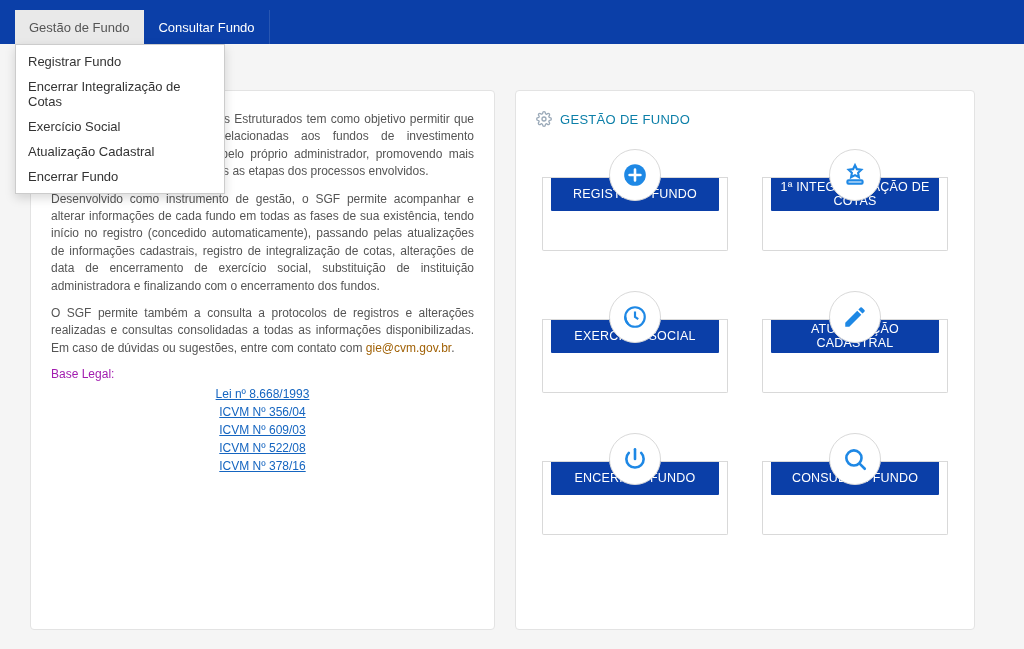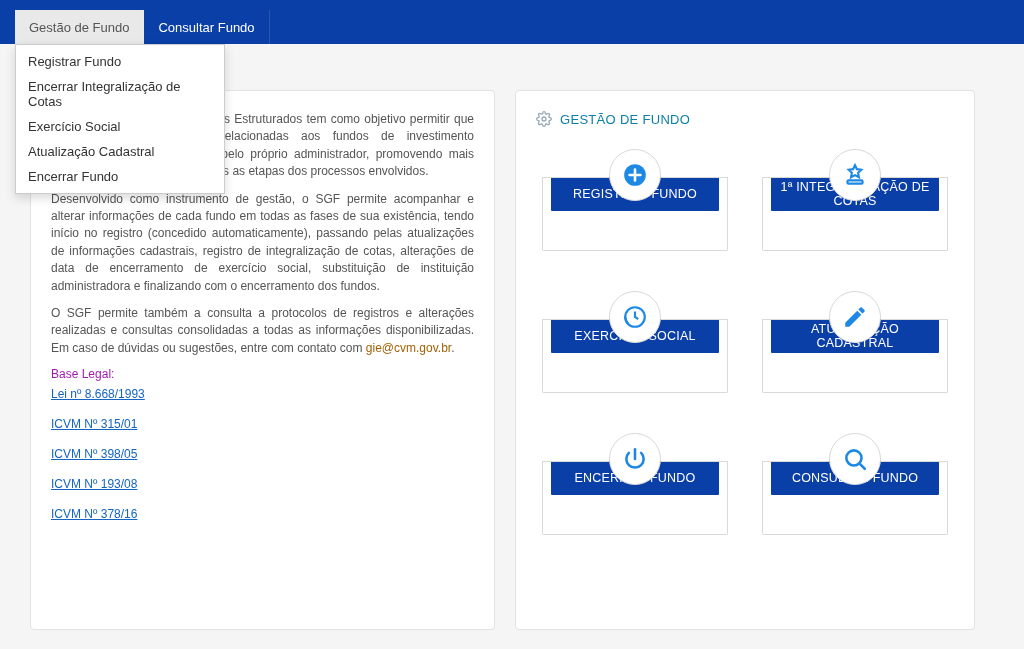--- a/index.html
+++ b/index.html
@@ -92,21 +92,22 @@
     text-decoration: none;
   }
   .base-legal-label {
     font-size: 12px;
     color: #a21caf;
     margin: 10px 0 6px;
   }
   .legal-links {
     display: flex;
     flex-direction: column;
-    gap: 16px;
+    gap: 4px;
+    text-align: center;
   }
   .legal-links a {
     color: #1565c0;
     text-decoration: underline;
     font-size: 12px;
   }
   
   .section-header {
     display: flex;
     align-items: center;
@@ -219,23 +220,23 @@
 
   <div class="card left">
     <p>O Sistema de Gestão de Fundos Estruturados tem como objetivo permitir que as informações cadastrais relacionadas aos fundos de investimento estruturados sejam prestadas pelo próprio administrador, promovendo mais rapidez e transparência em todas as etapas dos processos envolvidos.</p>
     <p>Desenvolvido como instrumento de gestão, o SGF permite acompanhar e alterar informações de cada fundo em todas as fases de sua existência, tendo início no registro (concedido automaticamente), passando pelas atualizações de informações cadastrais, registro de integralização de cotas, alterações de data de encerramento de exercício social, substituição de instituição administradora e finalizando com o encerramento dos fundos.</p>
     <p>
       <span>O SGF permite também a consulta a protocolos de registros e alterações realizadas e consultas consolidadas a todas as informações disponibilizadas. Em caso de dúvidas ou sugestões, entre com contato com </span><a href="#" class="inline-link">gie@cvm.gov.br</a><span>.</span>
     </p>
     <div class="base-legal-label">Base Legal:</div>
     <div class="legal-links">
       <a href="#">Lei nº 8.668/1993</a>
-      <a href="#">ICVM Nº 315/01</a>
-      <a href="#">ICVM Nº 398/05</a>
-      <a href="#">ICVM Nº 193/08</a>
+      <a href="#">ICVM Nº 356/04</a>
+      <a href="#">ICVM Nº 609/03</a>
+      <a href="#">ICVM Nº 522/08</a>
       <a href="#">ICVM Nº 378/16</a>
     </div>
   </div>
 
   <div class="card right">
     <div class="section-header">
       <span class="gear-icon">
         <svg viewBox="0 0 24 24" fill="none" stroke="currentColor" stroke-width="2">
           <circle cx="12" cy="12" r="3"></circle>
           <path d="M19.4 15a1.7 1.7 0 0 0 .34 1.87l.06.06a2 2 0 1 1-2.83 2.83l-.06-.06a1.7 1.7 0 0 0-1.87-.34 1.7 1.7 0 0 0-1.03 1.56V21a2 2 0 0 1-4 0v-.09a1.7 1.7 0 0 0-1.11-1.56 1.7 1.7 0 0 0-1.87.34l-.06.06a2 2 0 1 1-2.83-2.83l.06-.06a1.7 1.7 0 0 0 .34-1.87 1.7 1.7 0 0 0-1.56-1.03H3a2 2 0 0 1 0-4h.09a1.7 1.7 0 0 0 1.56-1.11 1.7 1.7 0 0 0-.34-1.87l-.06-.06a2 2 0 1 1 2.83-2.83l.06.06a1.7 1.7 0 0 0 1.87.34h0A1.7 1.7 0 0 0 10.04 3.1V3a2 2 0 0 1 4 0v.09a1.7 1.7 0 0 0 1.03 1.56 1.7 1.7 0 0 0 1.87-.34l.06-.06a2 2 0 1 1 2.83 2.83l-.06.06a1.7 1.7 0 0 0-.34 1.87V9a1.7 1.7 0 0 0 1.56 1.03H21a2 2 0 0 1 0 4h-.09a1.7 1.7 0 0 0-1.56 1.03z"></path>

